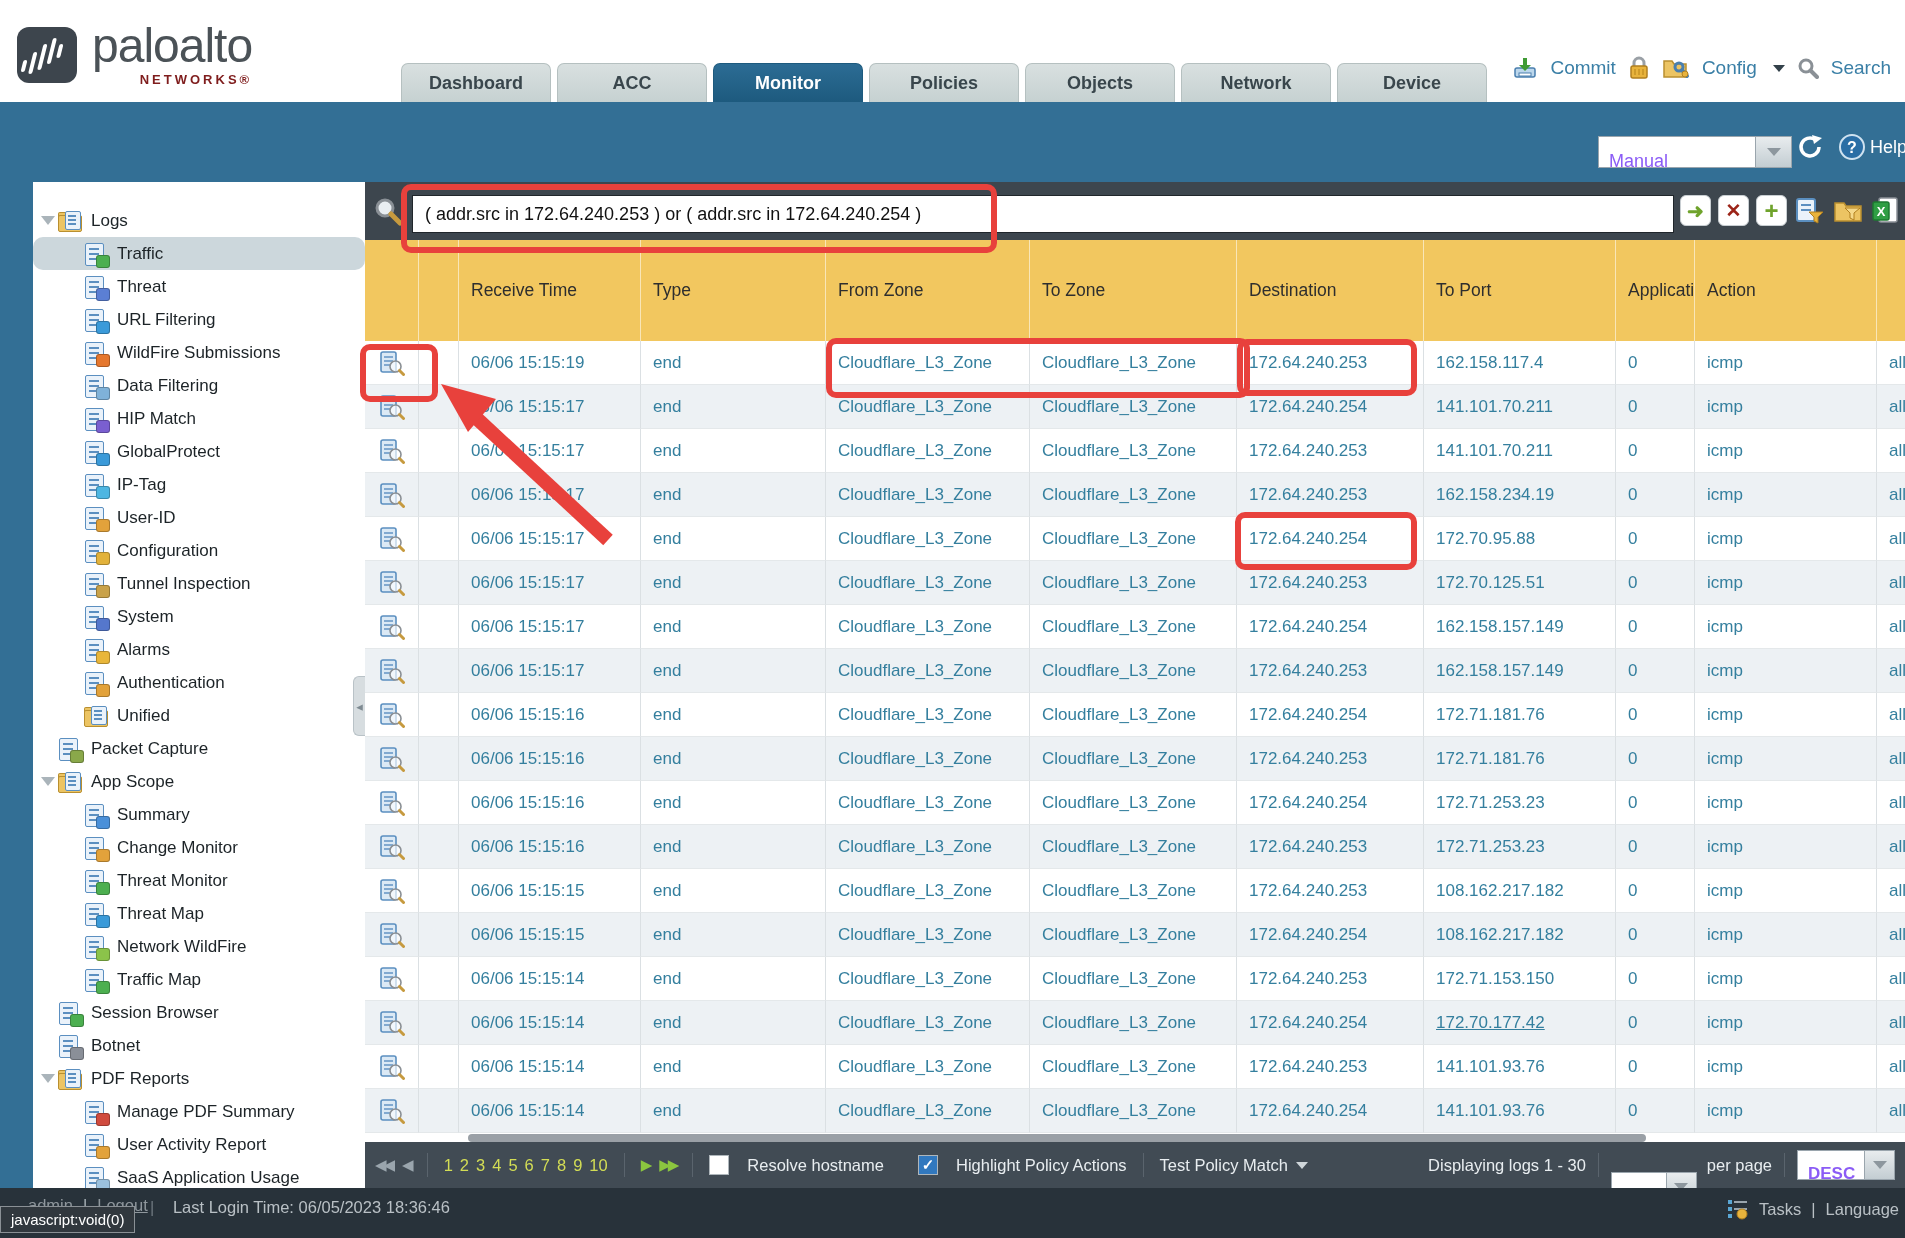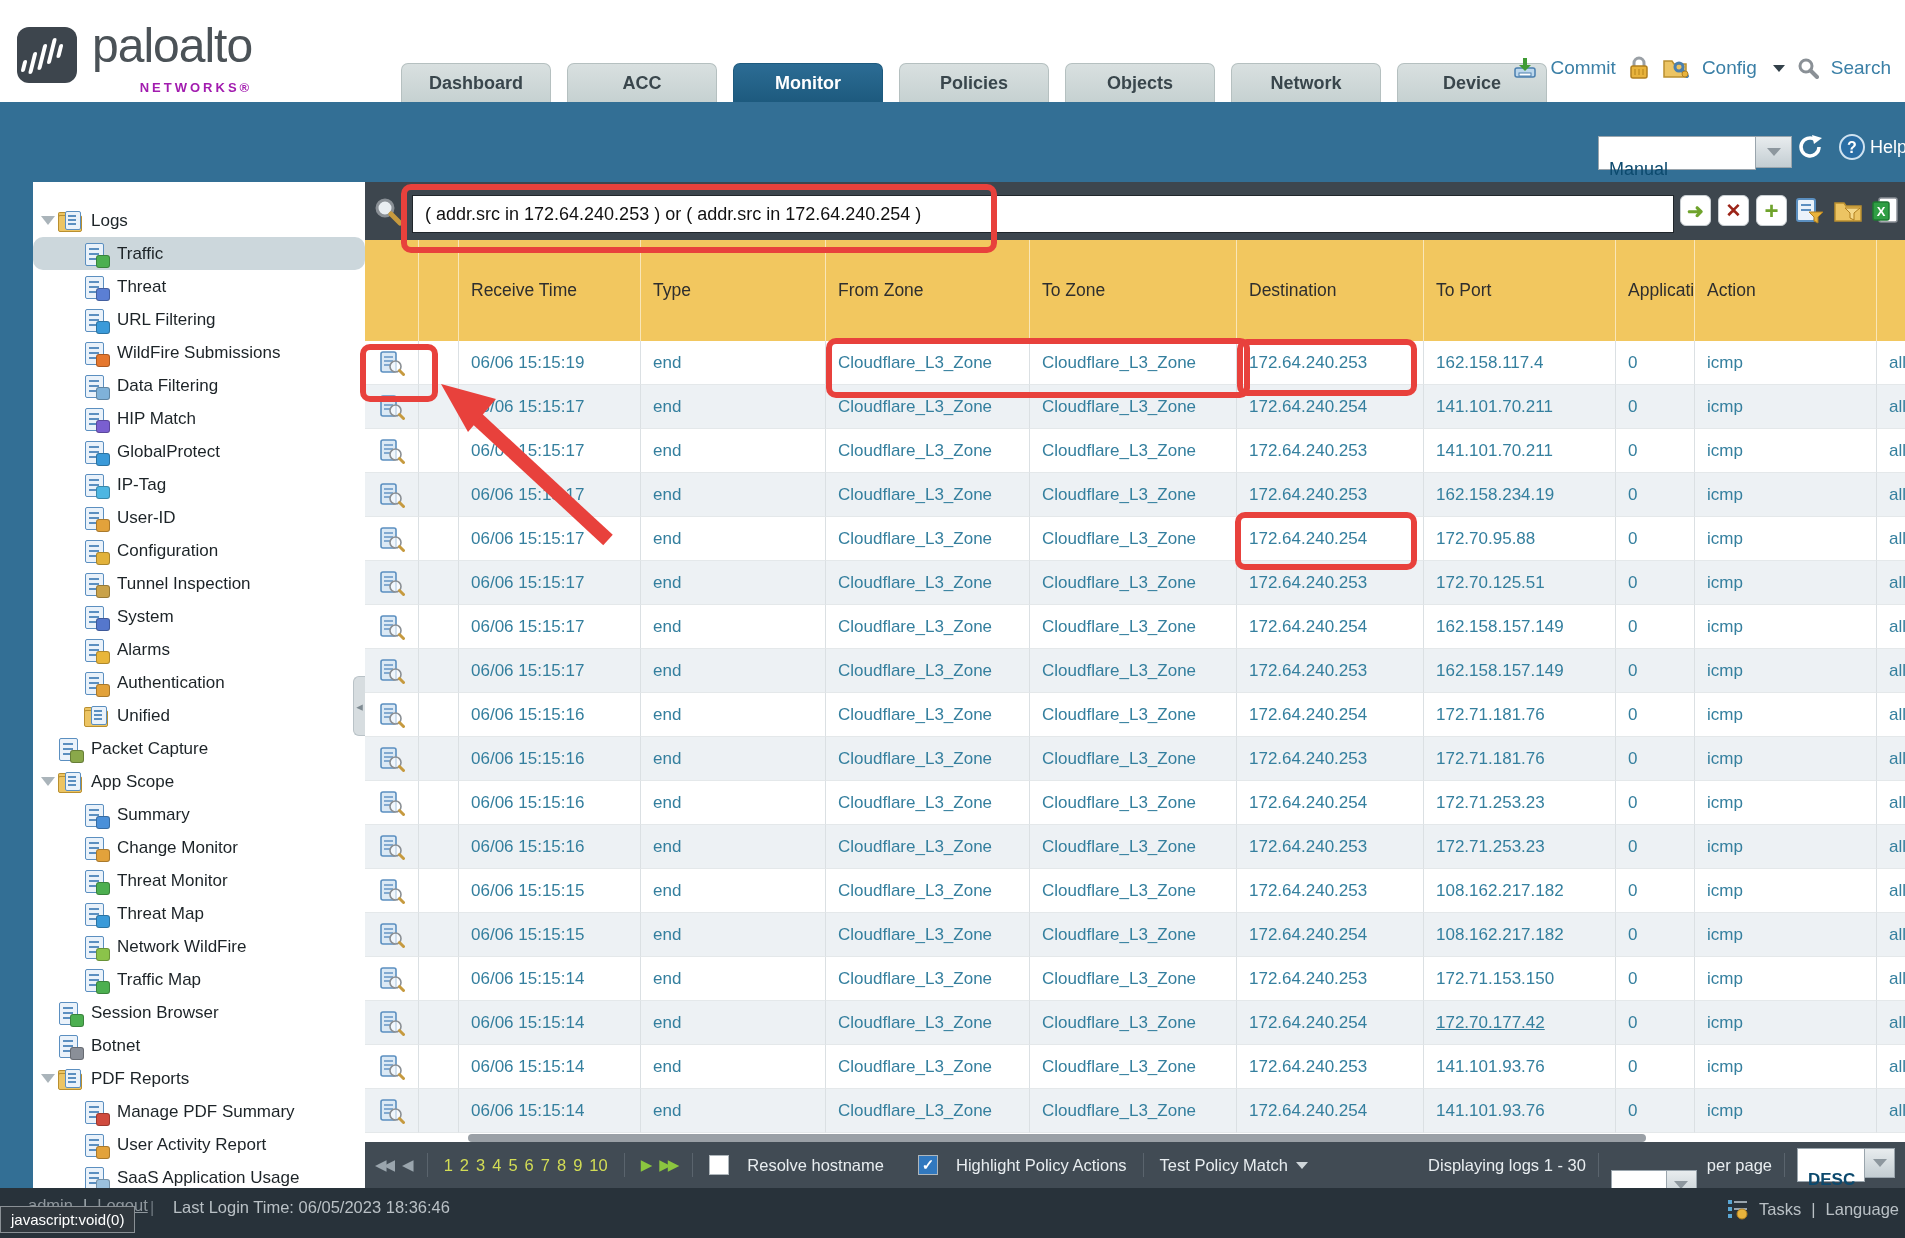--- a/index.html
+++ b/index.html
@@ -5,37 +5,37 @@
   html,body{margin:0;padding:0;}
   body{font-family:"Liberation Sans",sans-serif;}
   #app{position:relative;width:1905px;height:1238px;background:#fff;overflow:hidden;}
 
   
   .tophdr{position:absolute;left:0;top:0;width:1905px;height:102px;background:#fff;}
   .logo{position:absolute;left:16px;top:20px;display:flex;align-items:flex-start;}
   .logo-mark{margin-top:6px;}
   .logo-text{margin-left:14px;display:flex;flex-direction:column;align-items:flex-end;}
   .brand{font-size:48px;font-weight:500;color:#4b5257;letter-spacing:-1px;line-height:52px;}
-  .brand-sub{font-size:13px;color:#a21caf;letter-spacing:3px;margin-top:8px;font-weight:600;}
-  .tabs{position:absolute;left:401px;bottom:0;display:flex;gap:16px;}
+  .brand-sub{font-size:13px;color:#7f1d1d;letter-spacing:3px;margin-top:0px;font-weight:600;}
+  .tabs{position:absolute;left:401px;bottom:0;display:flex;gap:6px;}
   .tab{width:148px;height:38px;line-height:38px;text-align:center;font-size:18px;font-weight:600;color:#39464c;
        background:linear-gradient(#d9e0e0,#c6d1d1);border:1px solid #b5c0c0;border-bottom:none;
        border-radius:7px 7px 0 0;cursor:pointer;}
   .tab.active{background:linear-gradient(#2c6c94,#1d5a7e);color:#fff;border-color:#1d5a7e;}
   .hdr-actions{position:absolute;right:14px;top:56px;display:flex;align-items:center;gap:12px;
                font-size:19px;color:#3a7fa6;}
   .hdr-actions .lbl{cursor:pointer;}
   .caret-dn{display:inline-block;width:0;height:0;border-left:6px solid transparent;border-right:6px solid transparent;
             border-top:7px solid #33414a;margin-left:4px;}
 
   
   .banner{position:absolute;left:0;top:102px;width:1905px;height:80px;background:#336f95;}
   .interval{position:absolute;left:1598px;top:34px;display:flex;}
-  .sel-box{background:#fff;border:1px solid #9aa5ad;height:32px;line-height:32px;font-size:18px;color:#0c4a6e;
-           padding:16px 10px;box-sizing:border-box;}
+  .sel-box{background:#fff;border:1px solid #9aa5ad;height:32px;line-height:32px;font-size:18px;color:#8b5cf6;
+           padding:8px 10px;box-sizing:border-box;}
   .interval .sel-box{width:158px;}
   .sel-btn{width:36px;height:32px;background:linear-gradient(#e8ecee,#c3cdd2);border:1px solid #9aa5ad;border-left:none;
            display:flex;align-items:center;justify-content:center;box-sizing:border-box;cursor:pointer;}
   .sel-btn .caret{width:0;height:0;border-left:7px solid transparent;border-right:7px solid transparent;border-top:8px solid #8d979e;}
   .banner-right{position:absolute;left:1795px;top:30px;display:flex;align-items:center;gap:14px;color:#fff;font-size:18px;}
   .helpwrap{display:flex;align-items:center;gap:5px;cursor:pointer;}
 
   
   .left-rail{position:absolute;left:0;top:182px;width:33px;height:1006px;background:#336f95;}
   .sidebar{position:absolute;left:33px;top:182px;width:332px;height:1006px;background:#fff;overflow:hidden;}

